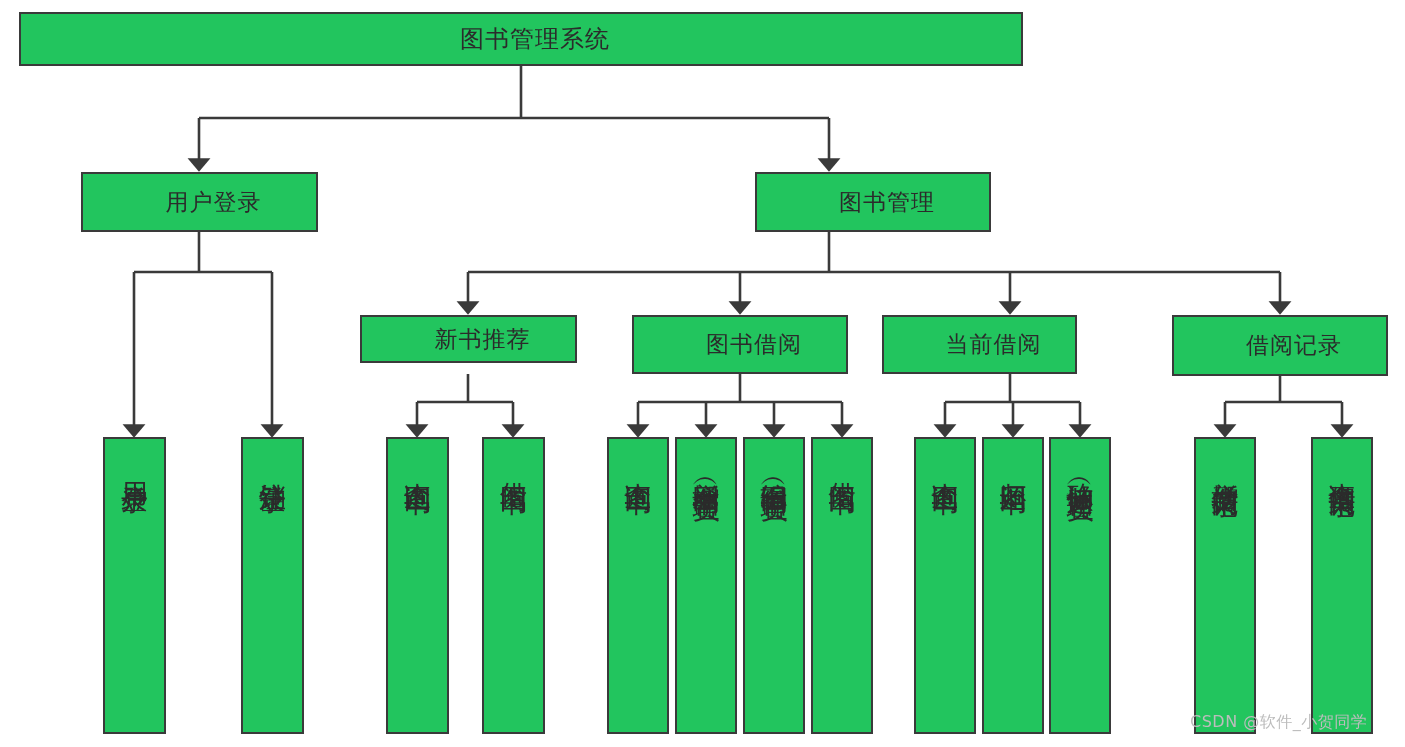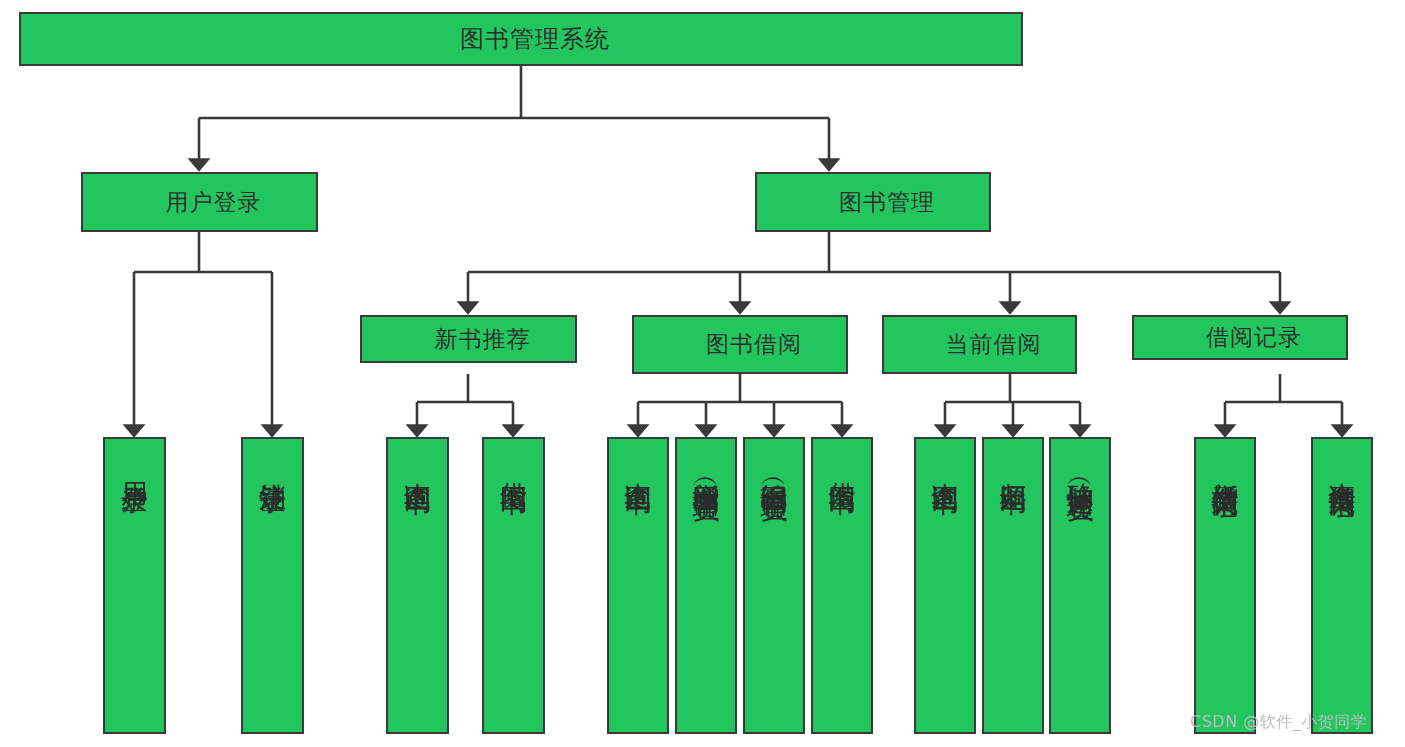--- a/index.html
+++ b/index.html
@@ -96,21 +96,21 @@
 
   <div class="node h-node" style="left:360px;top:315px;width:217px;height:48px;">
     <span class="lbl">新书推荐</span>
   </div>
   <div class="node h-node" style="left:632px;top:315px;width:216px;height:59px;justify-content:center;">
     <span class="lbl">图书借阅</span>
   </div>
   <div class="node h-node" style="left:882px;top:315px;width:195px;height:59px;">
     <span class="lbl">当前借阅</span>
   </div>
-  <div class="node h-node" style="left:1132px;top:315px;width:216px;height:45px;">
+  <div class="node h-node" style="left:1172px;top:315px;width:216px;height:61px;">
     <span class="lbl">借阅记录</span>
   </div>
 
   <div class="node leaf" style="left:103px;top:437px;width:63px;height:297px;">
     <div class="leaf-inner">
         <span class="lbl">用户登录</span>
       </div>
   </div>
   <div class="node leaf" style="left:241px;top:437px;width:63px;height:297px;">
     <div class="leaf-inner">

